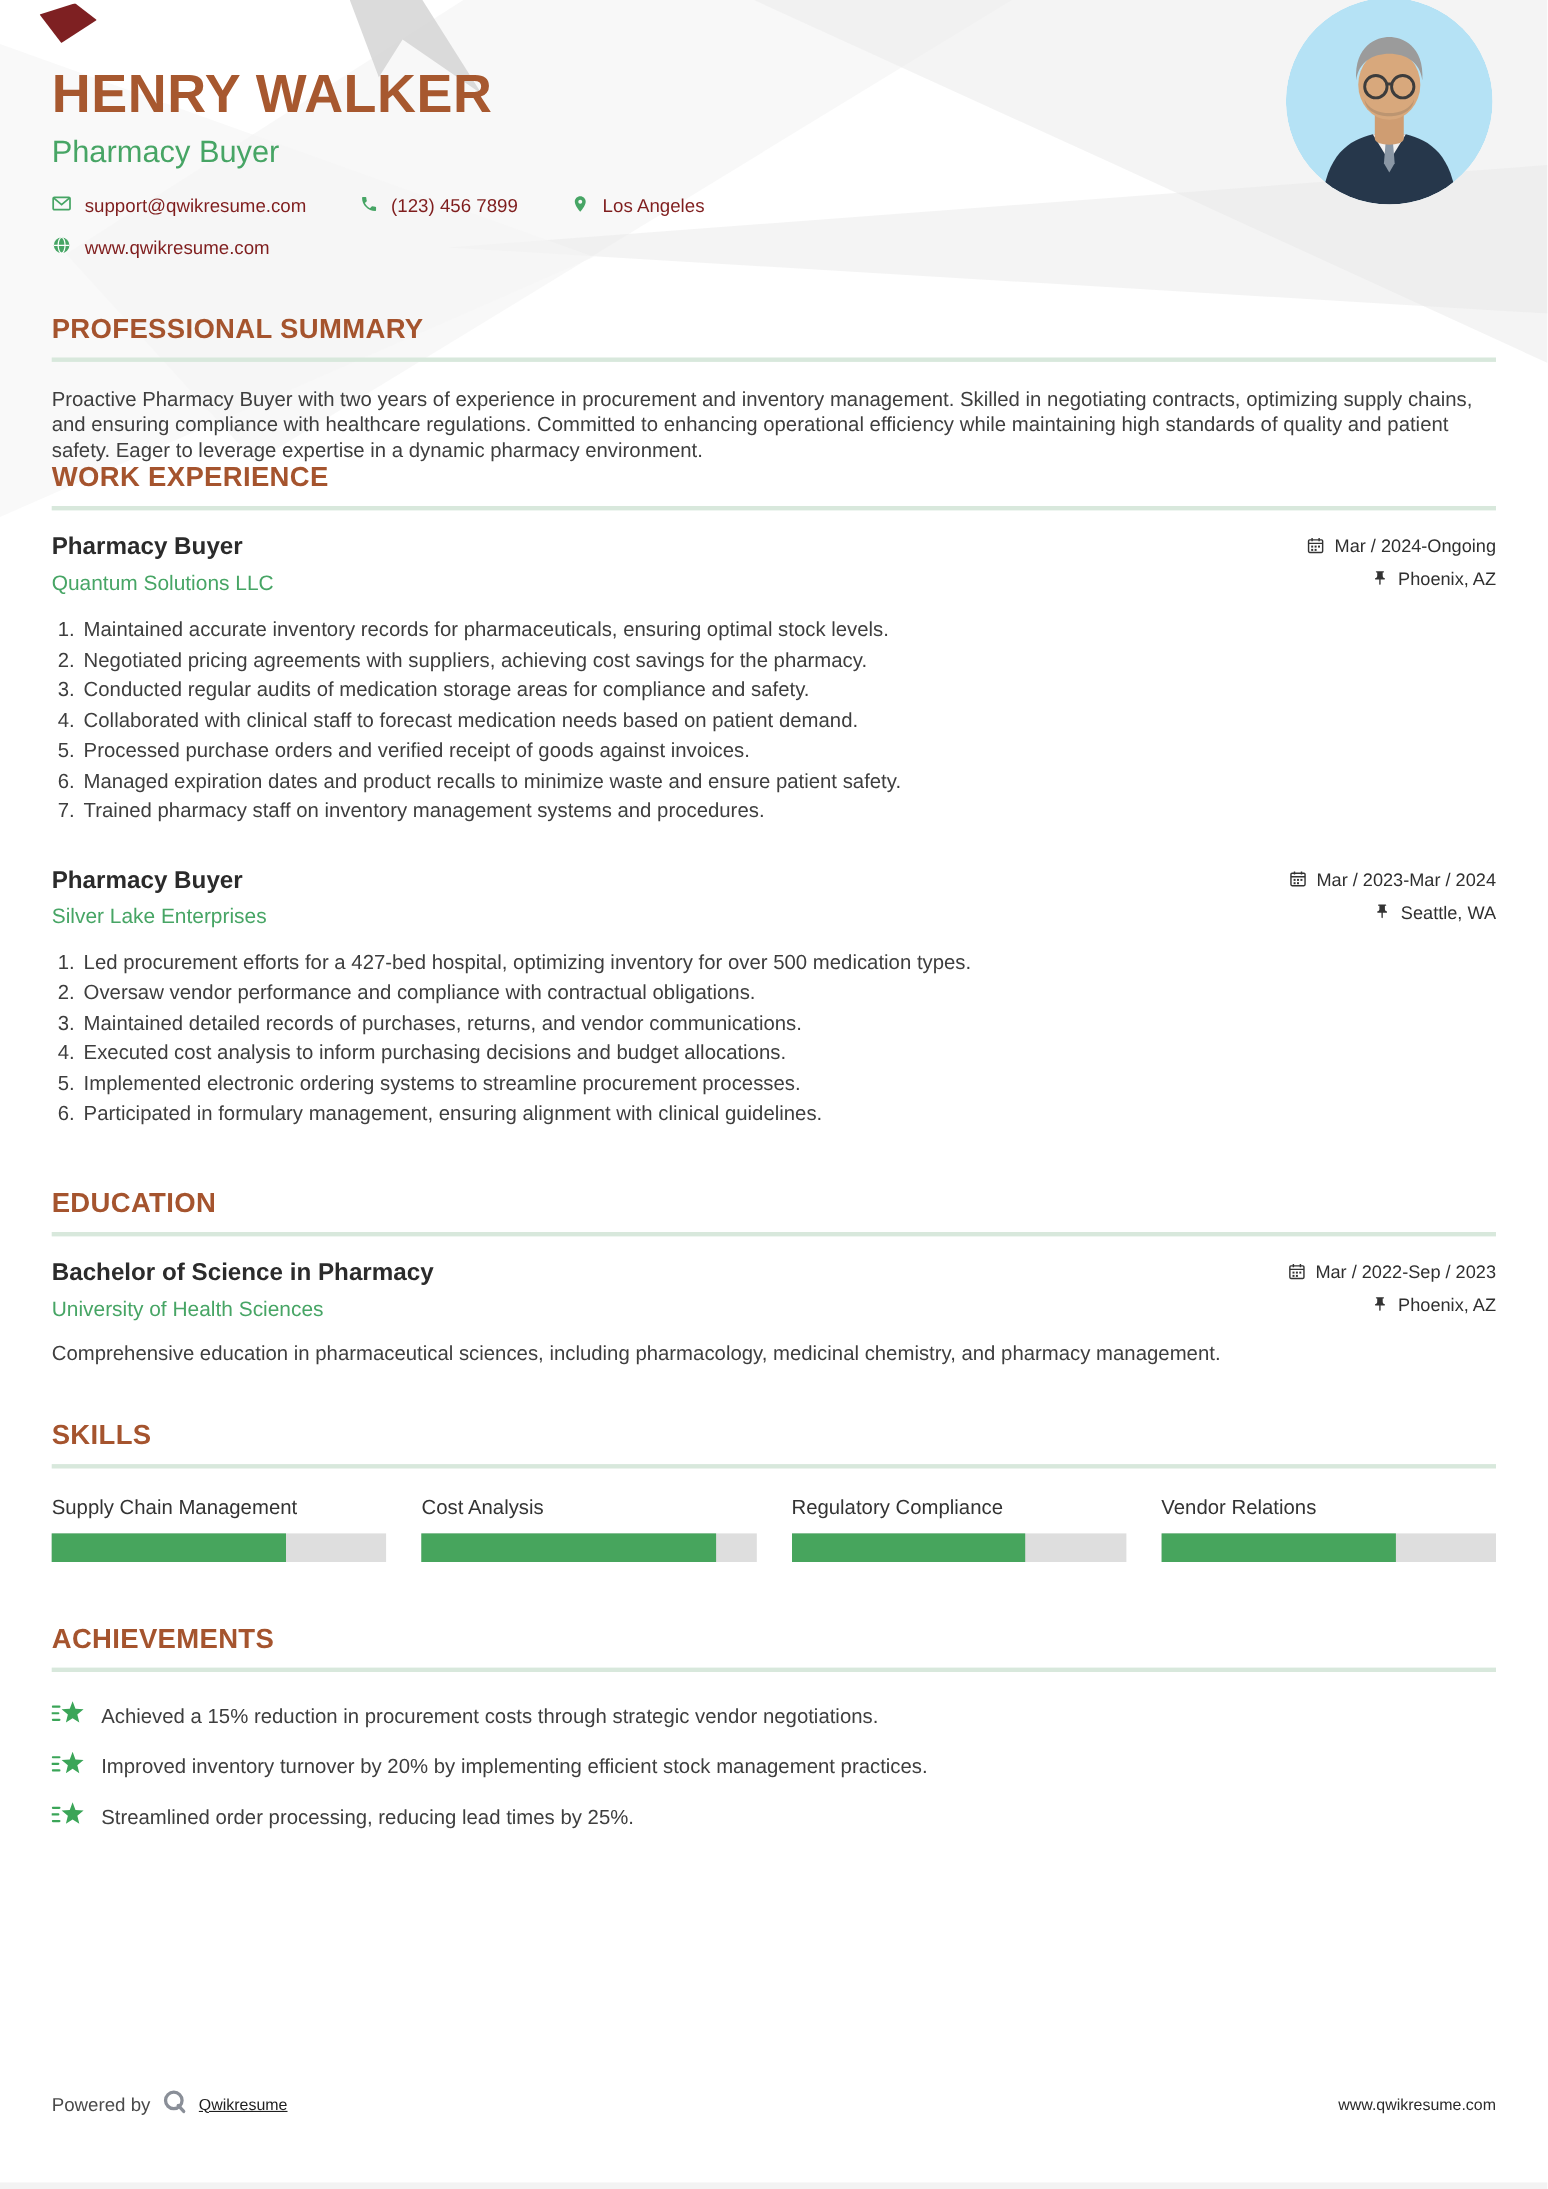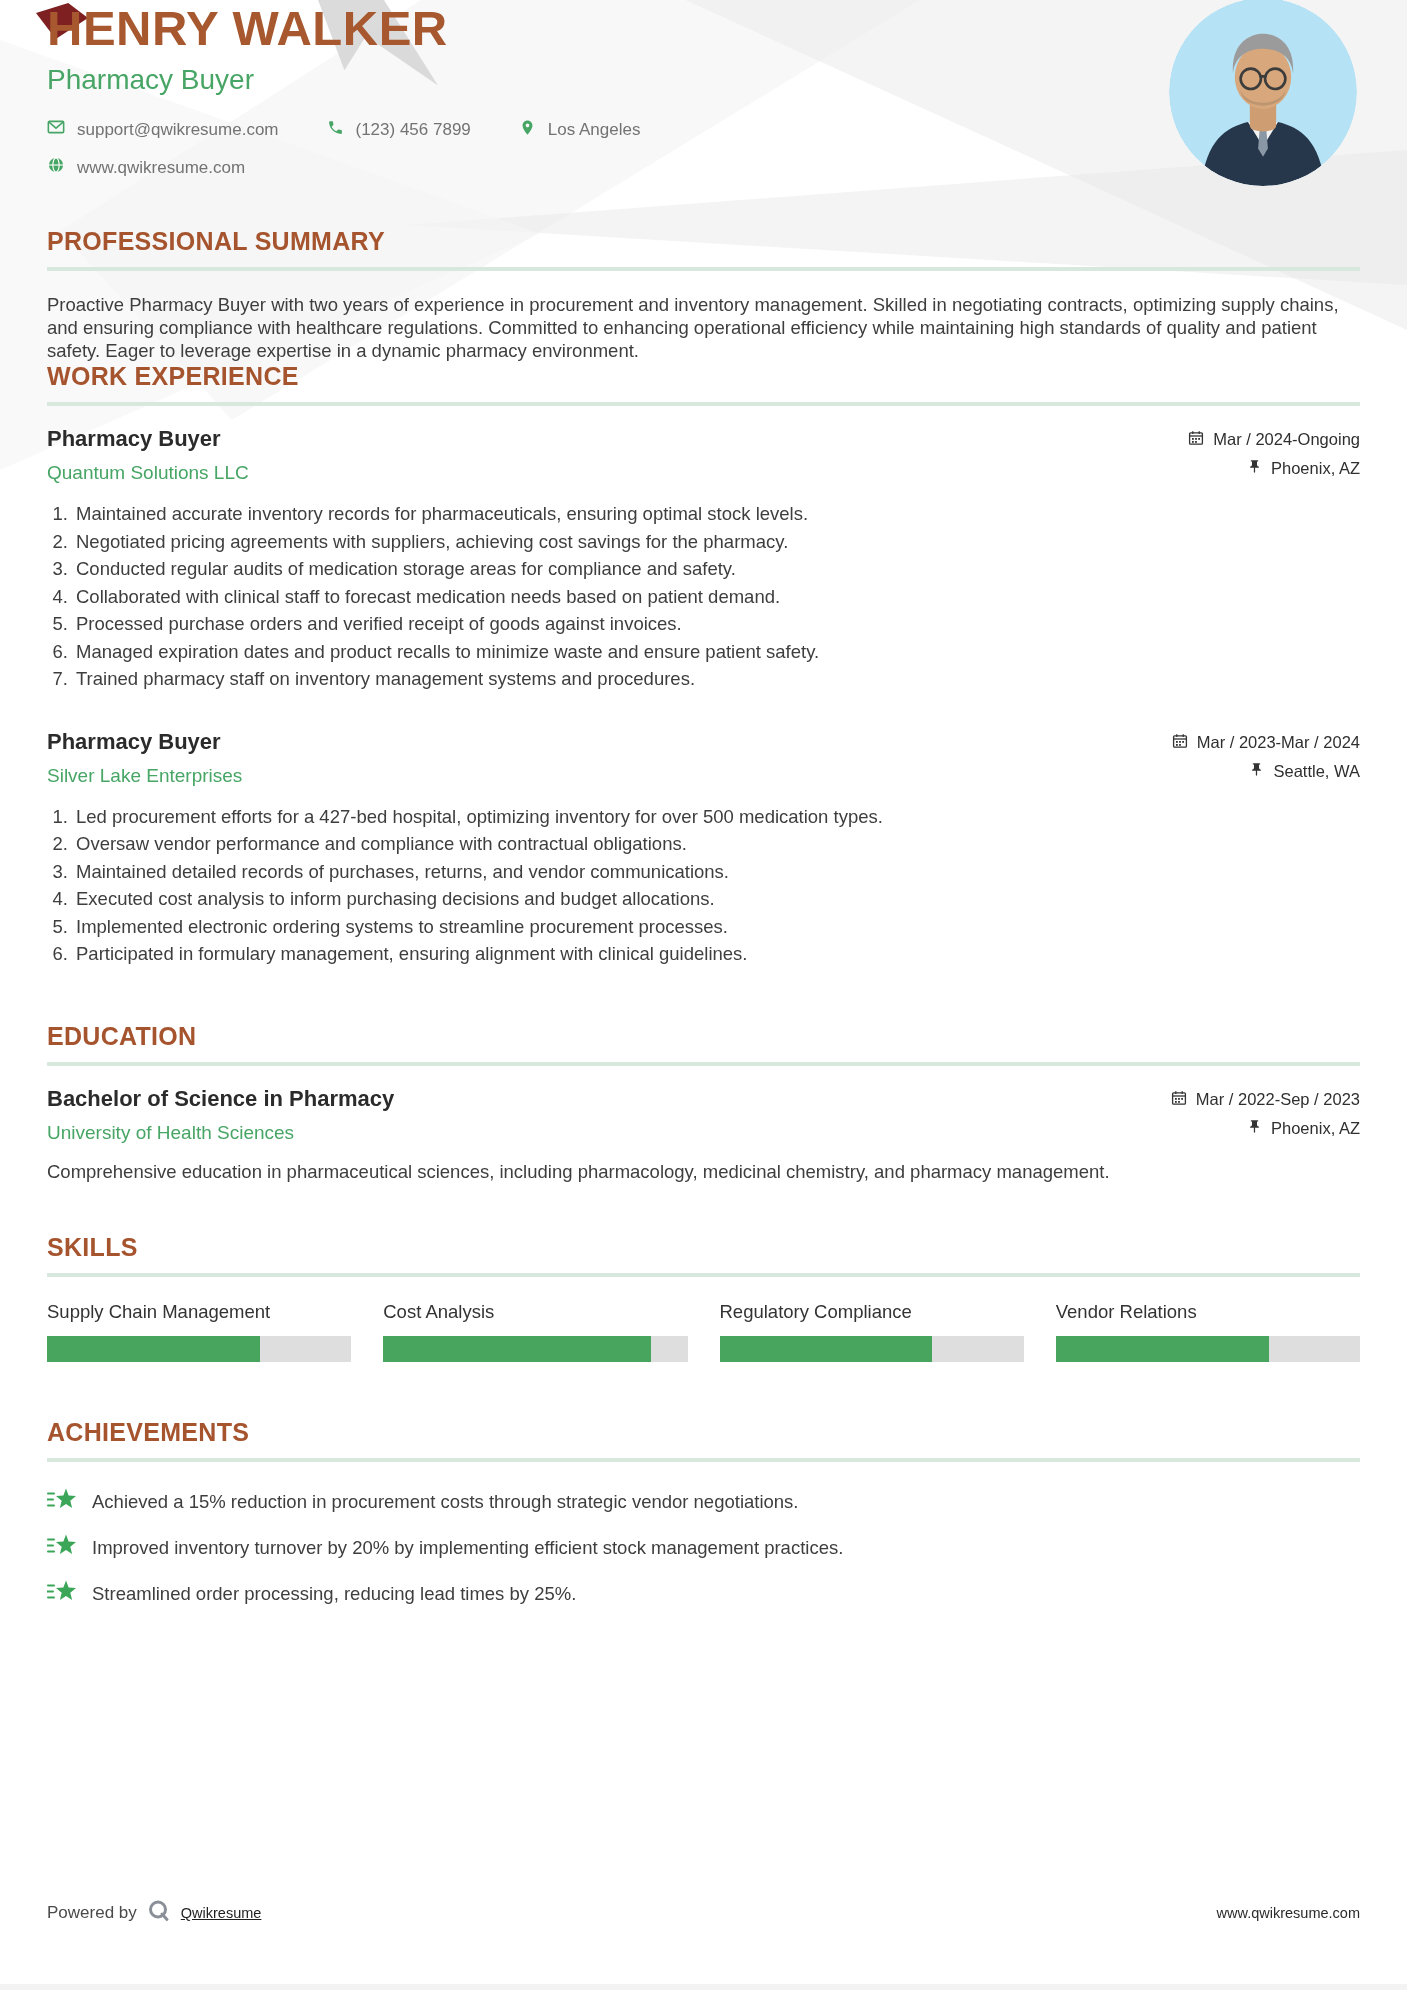--- a/index.html
+++ b/index.html
@@ -19,27 +19,27 @@
         clip-path:polygon(0 0, 100% 45%, 0 100%); opacity:.6; }
   .g1 { left:318px; top:0; width:120px; height:90px; background:#d2d2d2;
         clip-path:polygon(10% 0, 55% 0, 100% 95%, 40% 40%, 22% 78%, 0 0); opacity:.8; }
   .dk-red { left:36px; top:3px; width:52px; height:36px; background:#7E2022;
         clip-path:polygon(0 28%, 62% 0, 100% 42%, 38% 100%); }
   .bottom-strip { left:0; right:0; bottom:0; height:6px; background:#f3f3f3; }
 
   
   .content { position:relative; z-index:2; padding:0 47px; }
 
-  .header { position:relative; }
+  .header { position:relative; padding-top:58px; }
   .name { margin:0; font-size:49px; font-weight:800; color:#A7582F; letter-spacing:.5px; line-height:1.15; }
   .role { margin:8px 0 0; font-size:28px; font-weight:500; color:#47A565; }
   .contacts { margin-top:22px; display:flex; flex-direction:column; gap:15px; }
   .contact-row { display:flex; align-items:center; }
   .contact-item { display:flex; align-items:center; gap:12px; margin-right:48px;
-                  font-size:17px; color:#737373; }
+                  font-size:17px; color:#7f1d1d; }
   .photo-wrap { position:absolute; top:-2px; right:3px; width:188px; height:188px;
                 border-radius:50%; overflow:hidden; }
 
   .section-h { margin:0; font-size:25px; font-weight:700; color:#A5542E; letter-spacing:.3px; }
   .divider { height:4px; background:#D8E8DC; margin-top:11px; }
 
   .sec-summary { margin-top:48px; }
   .body-text { margin:22px 0 0; font-size:18.5px; line-height:23px; color:#3E3E3E; }
 
   .sec-work { }

